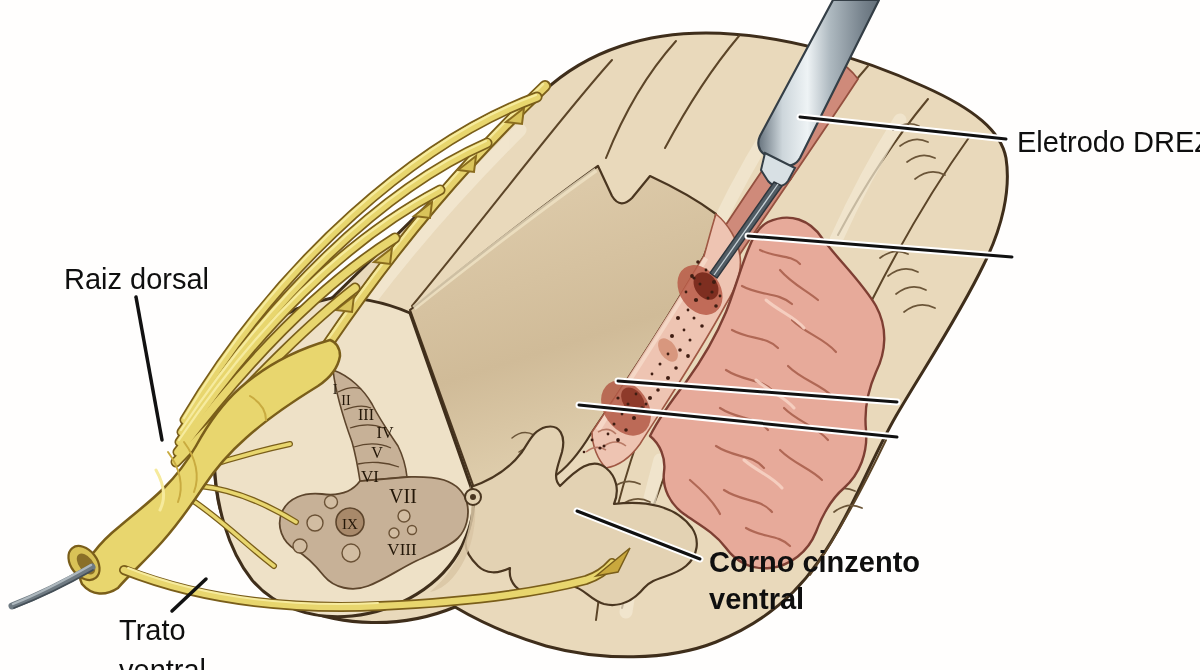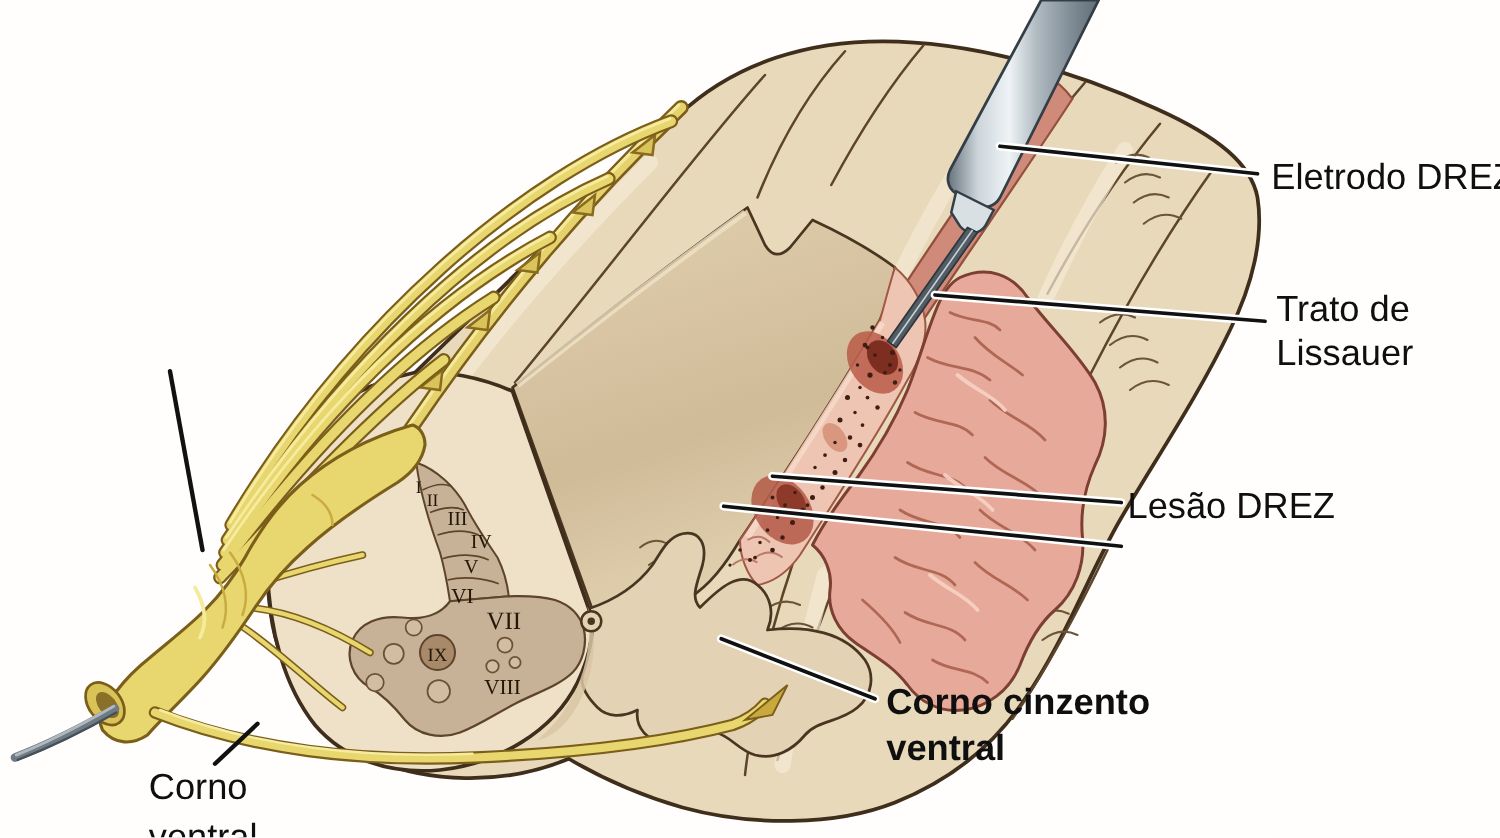--- a/index.html
+++ b/index.html
@@ -357,31 +357,27 @@
       <path d="M 579,405 L 897,437"></path>
       <path d="M 577,511 L 700,559"></path>
     </g>
     <g stroke="#111111" stroke-width="3.5" stroke-linecap="round" fill="none">
       <path d="M 136,297 L 162,440"></path>
       <path d="M 206,579 L 172,611"></path>
     </g>
   </g>
 </svg>
 
+<div class="lbl" style="left:64px;top:261px;">
+  <span>Raiz dorsal</span>
+</div>
 <div class="lbl" style="left:119px;top:610px;line-height:40px;">
-  <div>Corno</div>
+  <div>Trato</div>
   <div>ventral</div>
 </div>
 <div class="lbl" style="left:1017px;top:124px;">
   <span>Eletrodo DREZ</span>
-</div>
-<div class="lbl" style="left:1021px;top:231px;line-height:35px;">
-  <div>Trato de</div>
-  <div>Lissauer</div>
-</div>
-<div class="lbl" style="left:902px;top:387px;">
-  <span>Lesão DREZ</span>
 </div>
 <div class="lbl" style="left:709px;top:544px;line-height:37px;font-weight:bold;">
   <div>Corno cinzento</div>
   <div>ventral</div>
 </div>
 </div>
 
 </body></html>

